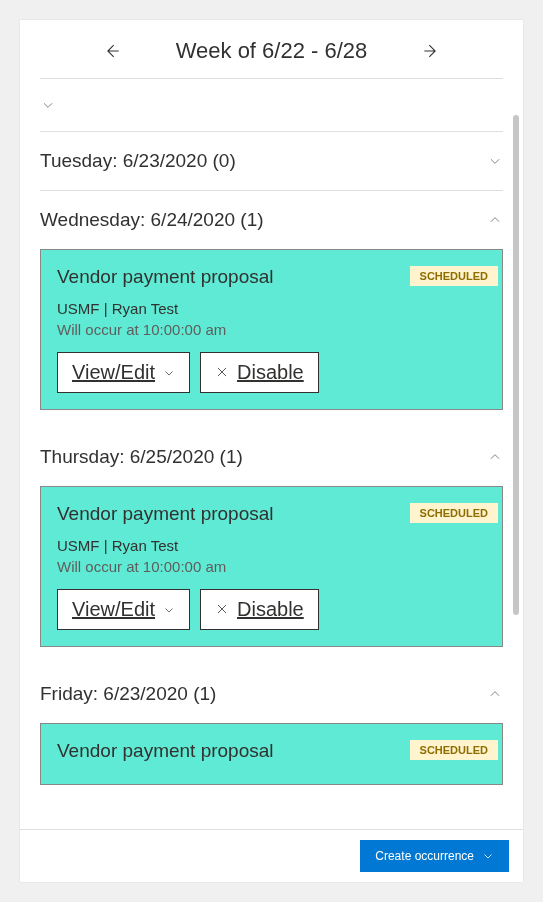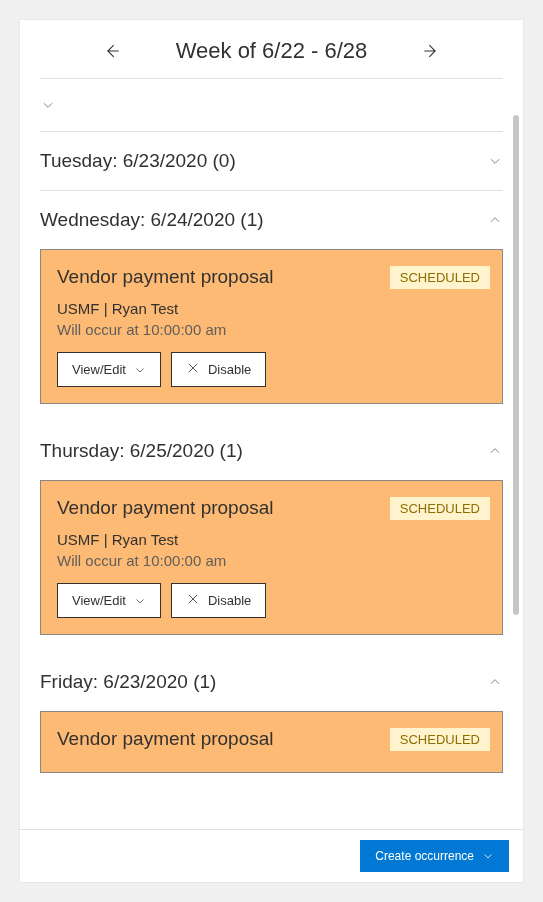--- a/index.html
+++ b/index.html
@@ -58,22 +58,22 @@
     font-size: 19px;
     color: #323130;
   }
   .chevron {
     width: 16px; height: 16px;
     display: flex; align-items: center; justify-content: center;
   }
   .chevron svg { width: 14px; height: 14px; stroke: #605e5c; stroke-width: 1.3; fill: none; }
   .card {
     border: 1px solid #8a8886;
-    background: #fdba74;
-    padding: 16px 12px 16px 16px;
+    background: #5eead4;
+    padding: 16px 4px 16px 16px;
     margin-bottom: 18px;
   }
   .card-top {
     display: flex;
     justify-content: space-between;
     align-items: flex-start;
   }
   .card-title {
     font-size: 19px;
     color: #323130;
@@ -86,38 +86,39 @@
     margin-top: 12px;
   }
   .card-time {
     font-size: 15px;
     color: #605e5c;
     margin-bottom: 14px;
   }
   .status-badge {
     background: #fff4ce;
     color: #8e6d00;
-    font-size: 13px;
-    font-weight: 400;
+    font-size: 11px;
+    font-weight: 700;
     padding: 4px 10px;
   }
   .card-actions {
     display: flex;
     gap: 10px;
   }
   .btn {
     background: #fff;
     border: 1px solid #323130;
-    font-size: 13px;
+    font-size: 20px;
     color: #323130;
     padding: 8px 14px;
     display: inline-flex;
     align-items: center;
     gap: 8px;
     cursor: pointer;
+    text-decoration: underline;
   }
   .btn svg { width: 12px; height: 12px; stroke: #323130; stroke-width: 1.4; fill: none; }
   .btn .x-icon svg { width: 14px; height: 14px; }
   .footer {
     position: absolute;
     bottom: 0; left: 0; right: 0;
     background: #fff;
     border-top: 1px solid #e1dfdd;
     padding: 10px 14px;
     display: flex;

